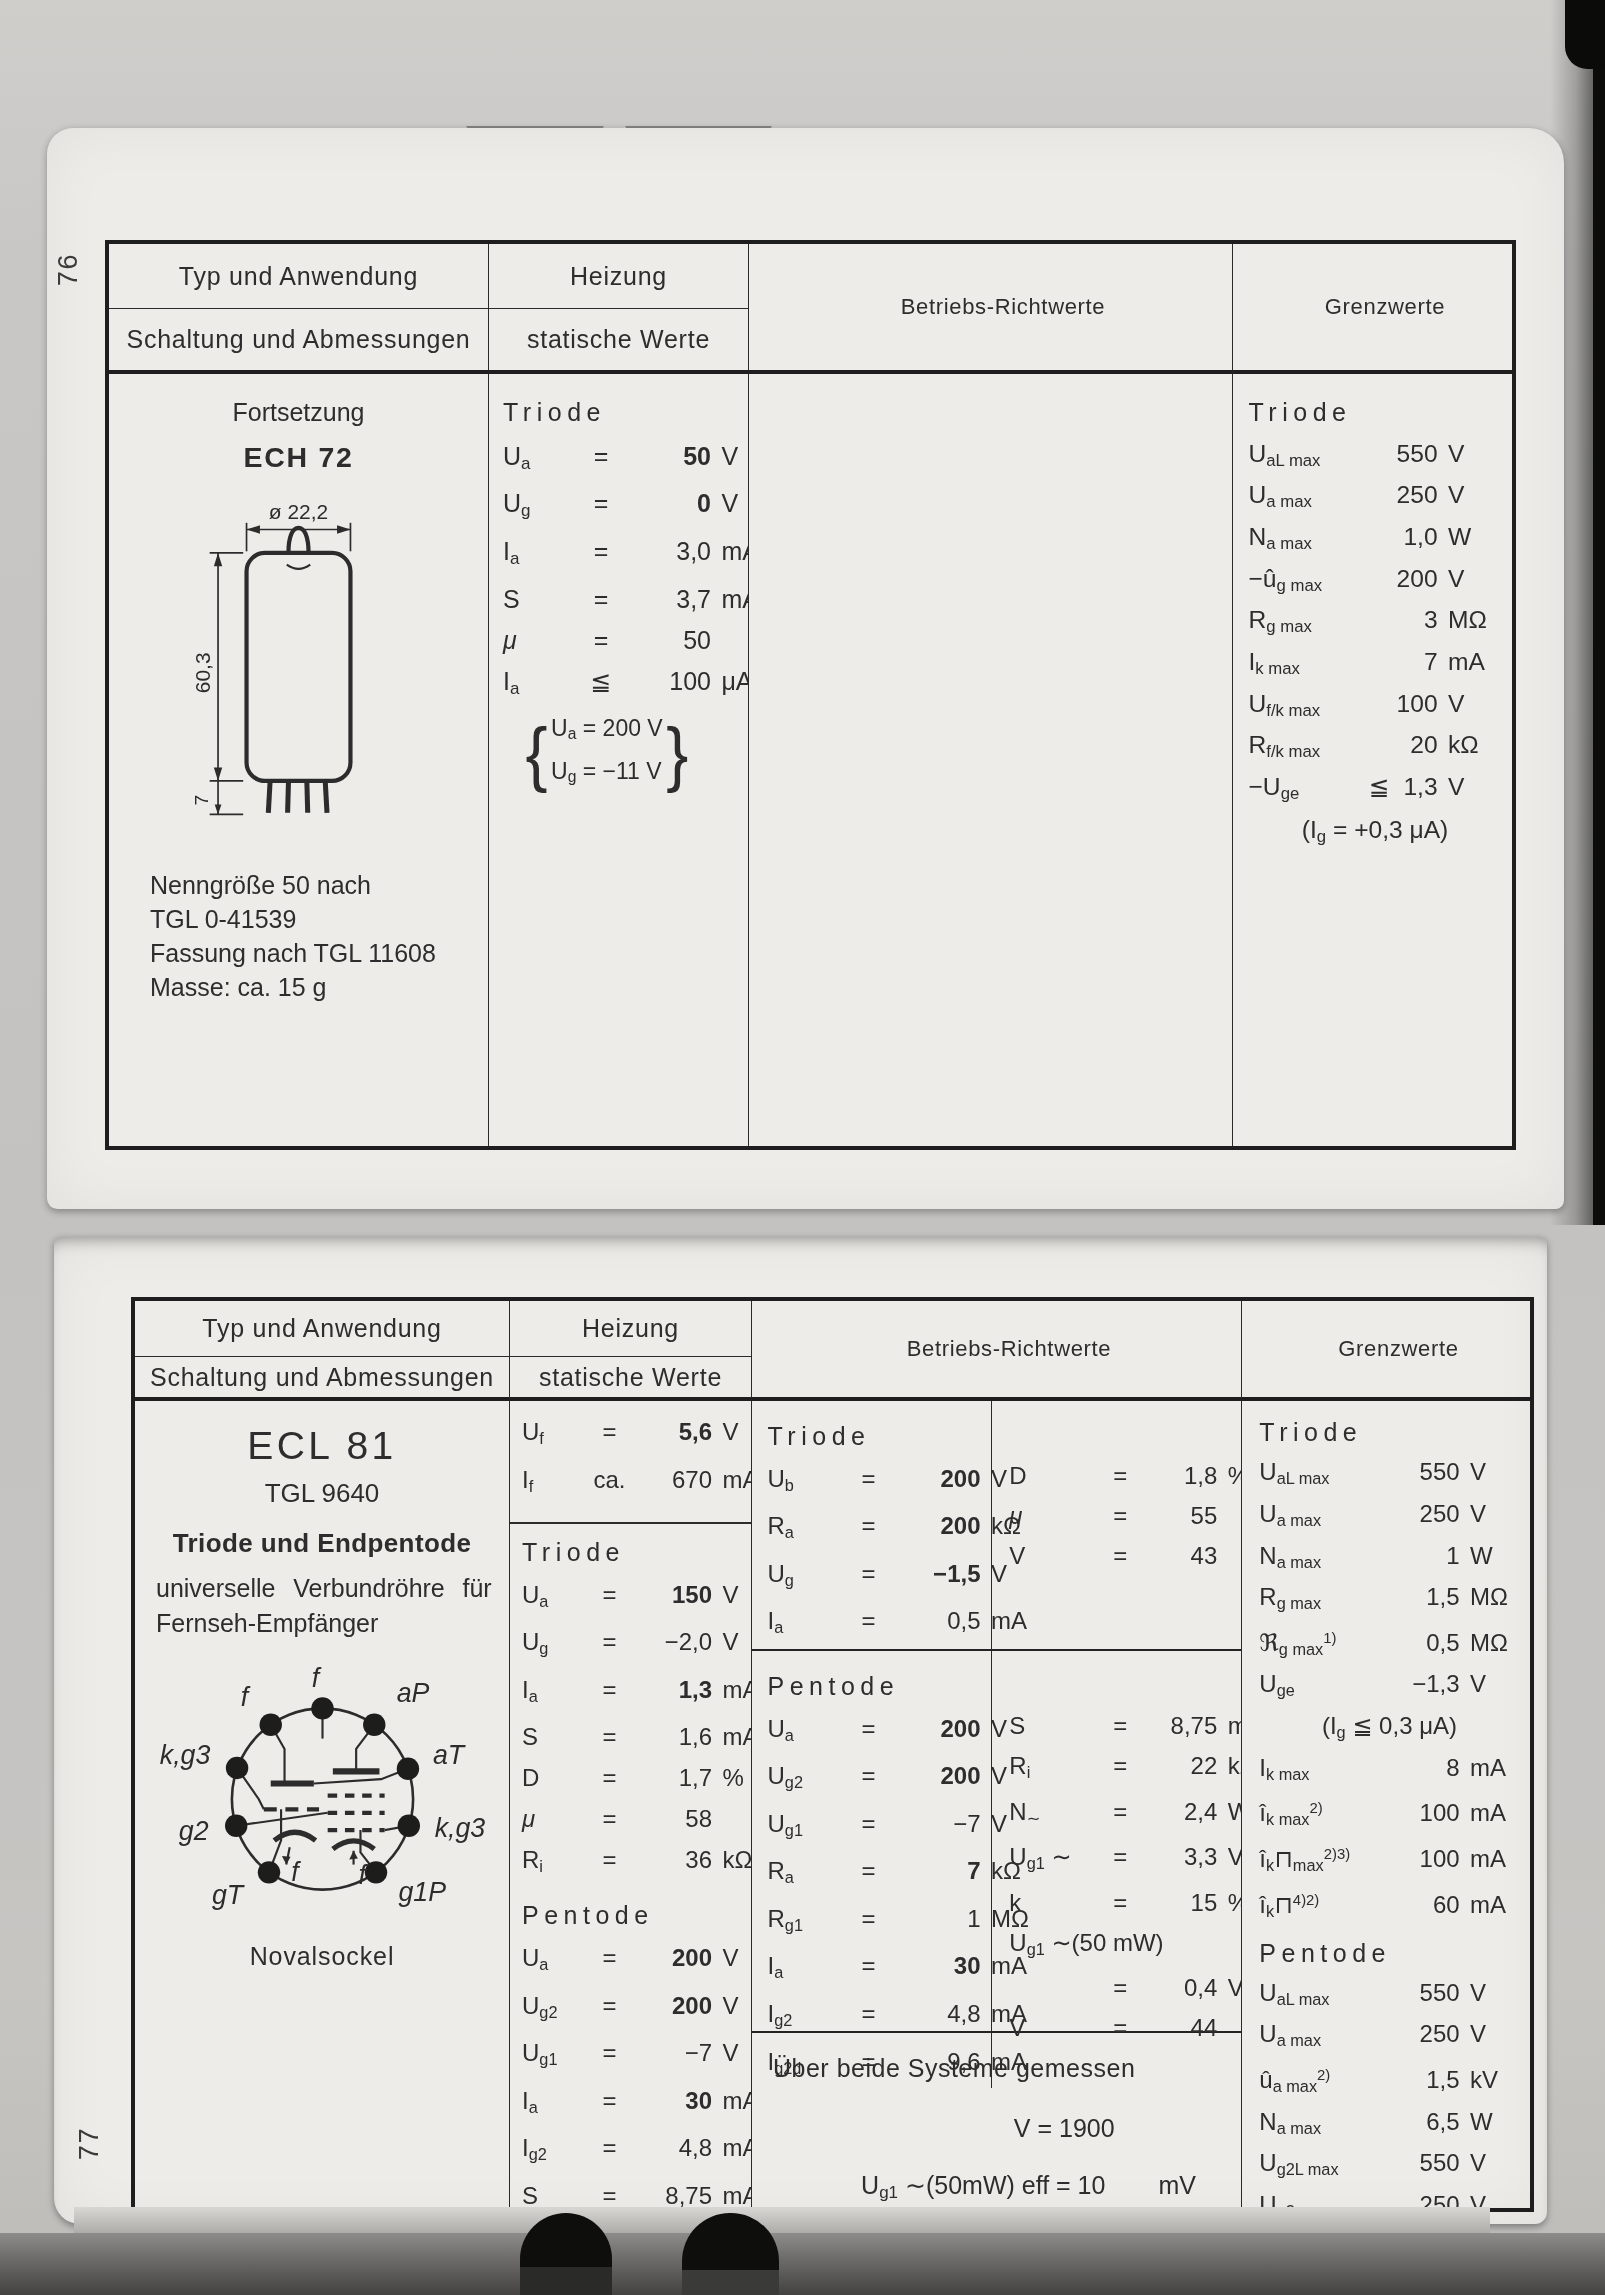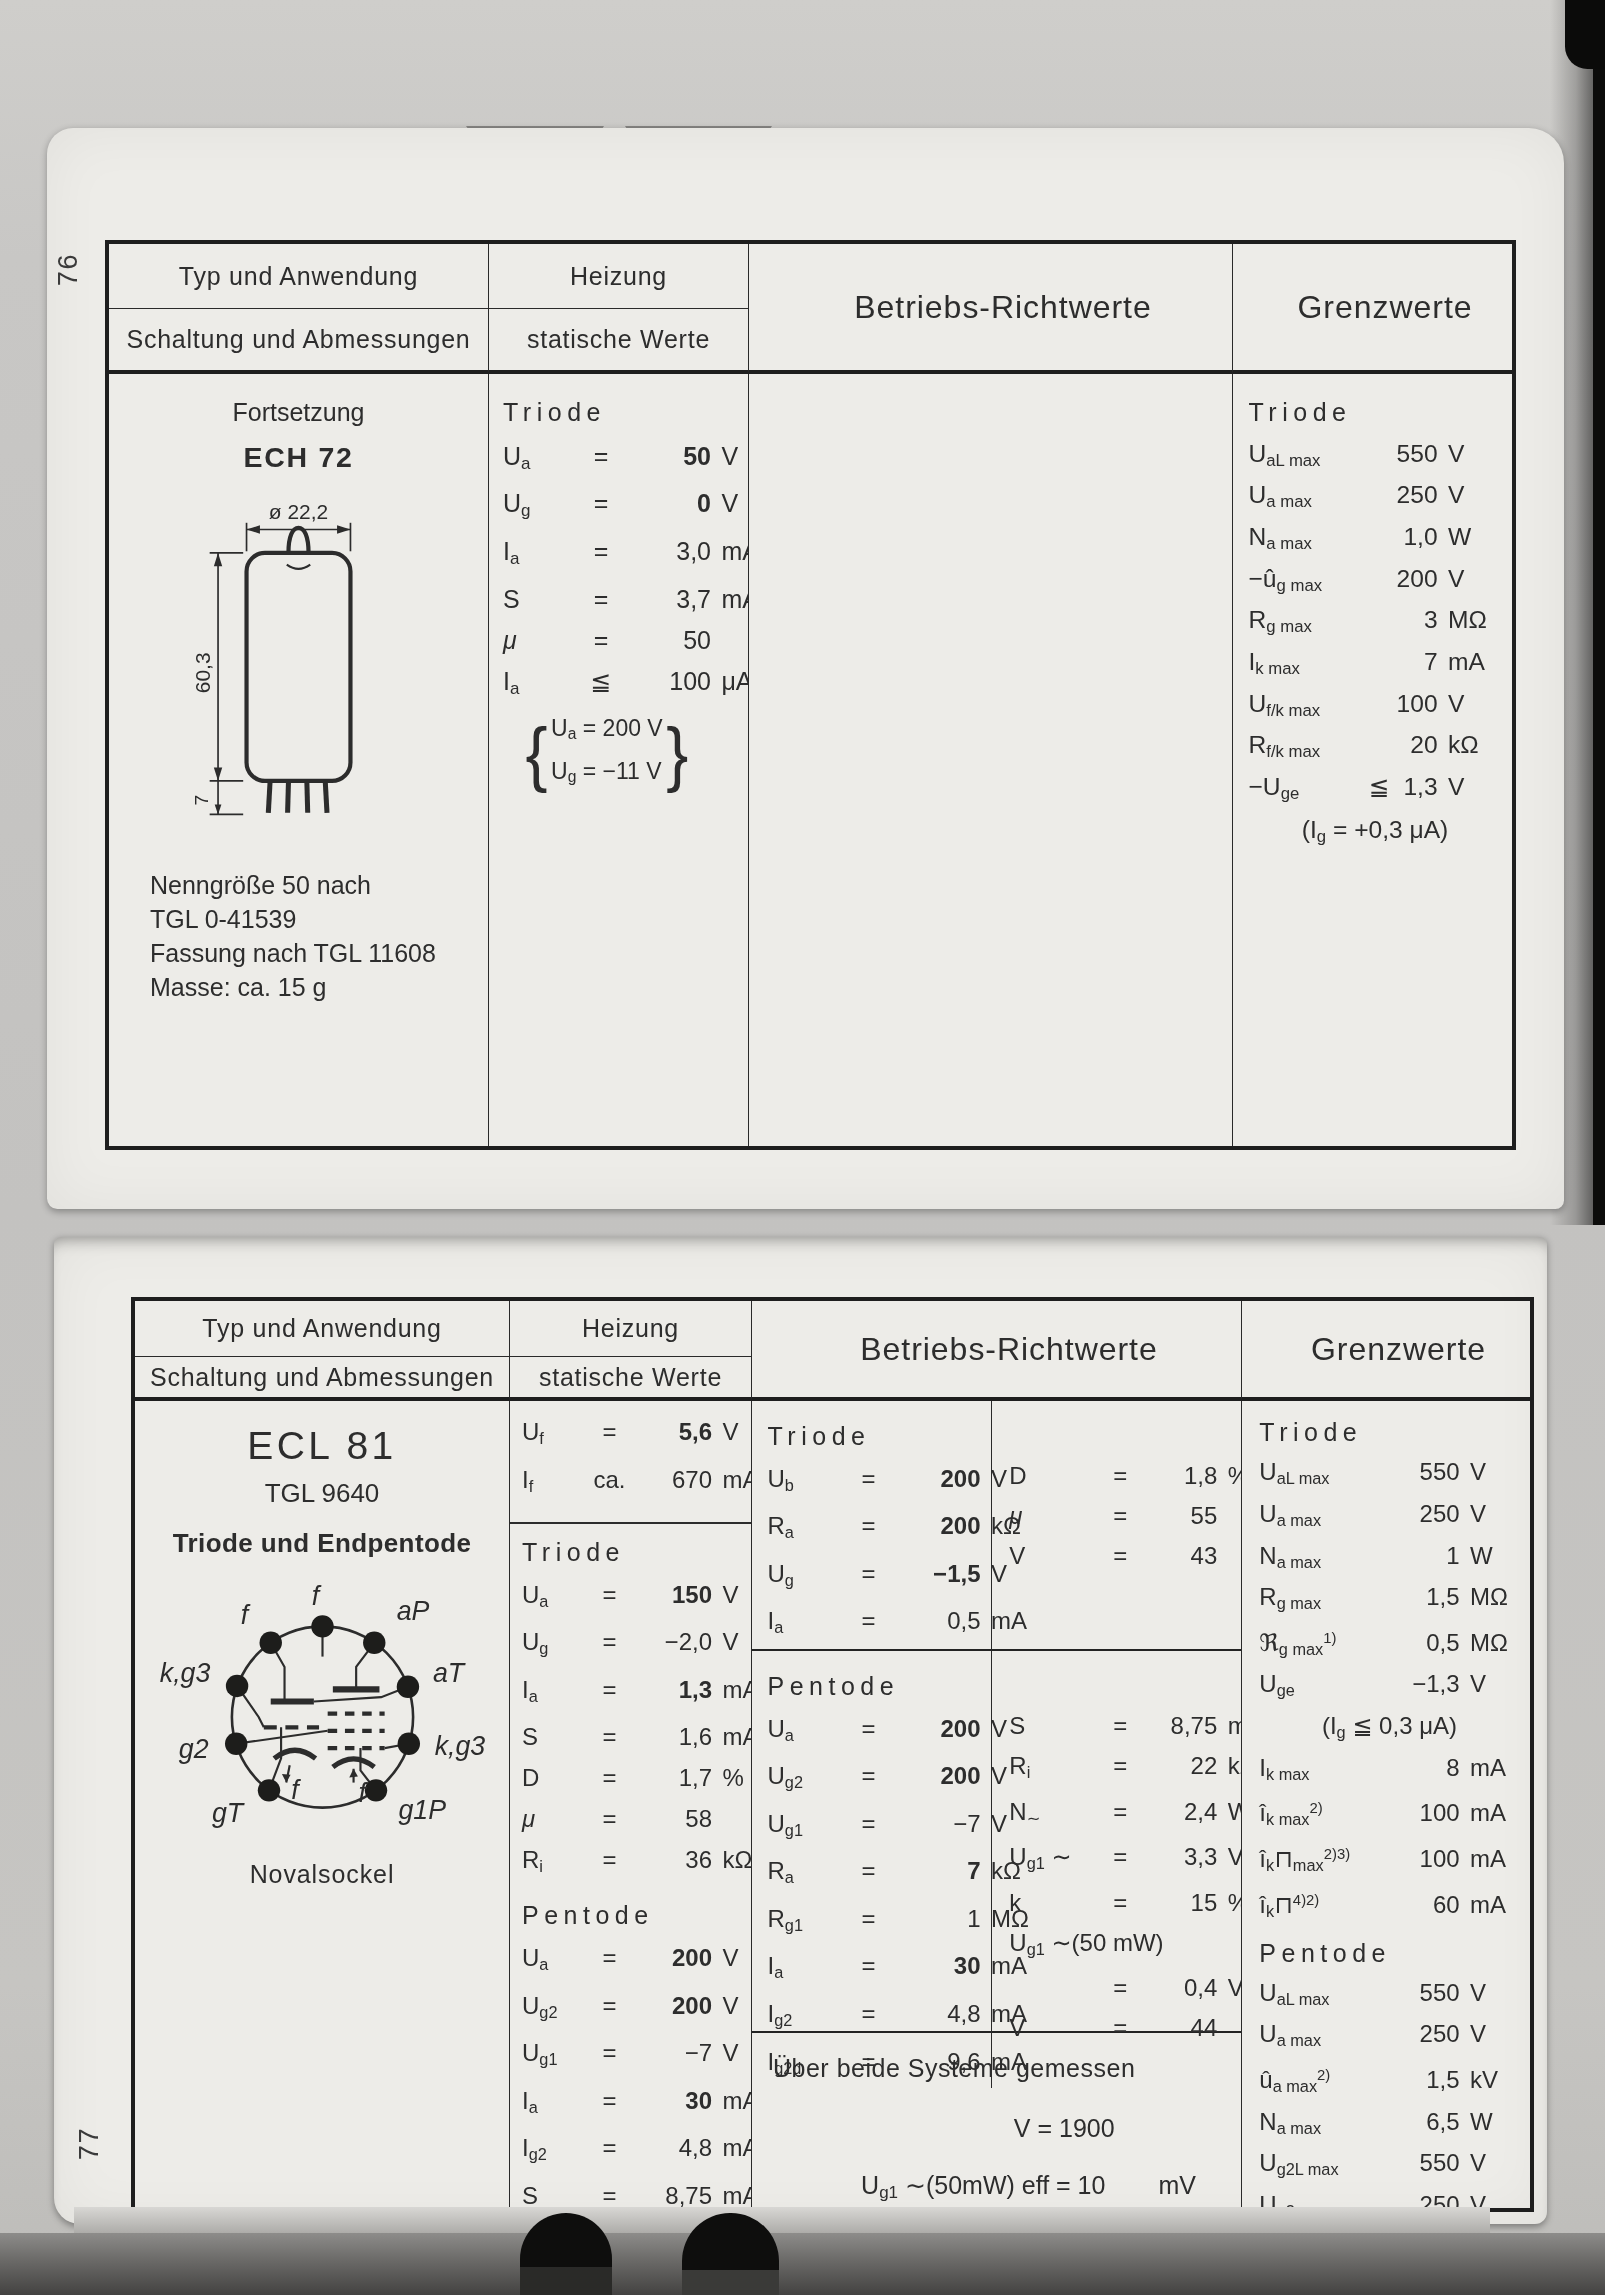--- a/index.html
+++ b/index.html
@@ -35,21 +35,21 @@
   .tbl{position:absolute;border:4.3px solid #1e1e1e;display:grid;}
   .tblA{left:58px;top:112px;width:1403px;height:902px;grid-template-columns:379px 260px 484px 1fr;grid-template-rows:130px 1fr;}
   .tblB{left:77px;top:60px;width:1395px;height:907px;grid-template-columns:374px 242px 490px 1fr;grid-template-rows:100px 1fr;}
   .hc{border-bottom:4.3px solid #1e1e1e;overflow:hidden;}
   .bl{border-left:1.7px solid #2a2a2a;}
   .split{display:grid;}
   .tblA .split{grid-template-rows:64px 1fr;}
   .tblB .split{grid-template-rows:55px 1fr;}
   .h-i{display:flex;align-items:center;justify-content:center;font-size:25px;letter-spacing:.03em;}
   .h-low{border-top:1.7px solid #2a2a2a;}
-  .cen{display:flex;align-items:center;justify-content:center;font-size:32px;letter-spacing:.03em;padding-left:25px;}
+  .cen{display:flex;align-items:center;justify-content:center;font-size:22px;letter-spacing:.03em;padding-left:25px;}
   .bc{overflow:hidden;}
   
   .row{display:grid;align-items:baseline;white-space:nowrap;}
   .lab{text-align:left;}
   .eq{text-align:center;}
   .val{text-align:right;}
   .unit{padding-left:10.4px;text-align:left;}
   .b{font-weight:700;}
   .eqin{margin-right:14px;}
   .sb{font-size:68%;vertical-align:-0.22em;}
@@ -300,20 +300,21 @@
         <div class="h-i">Heizung</div>
         <div class="h-i h-low">statische Werte</div>
       </div>
       <div class="hc bl cen">Betriebs-Richtwerte</div>
       <div class="hc bl cen">Grenzwerte</div>
 
       <div class="bc">
         <div class="e-title">ECL 81</div>
         <div class="e-std">TGL 9640</div>
         <div class="e-bold">Triode und Endpentode</div>
+        <div class="e-desc">universelle Verbundröhre für Fernseh-Empfänger</div>
         <div class="sock-wrap">
           <svg width="321" height="278" viewBox="-26 0 372 300">
             <circle cx="160" cy="150" r="105" fill="none" stroke="#2c2c2c" stroke-width="3"></circle>
 
             <g stroke="#2c2c2c" fill="none">
               <line x1="100" y1="132" x2="150" y2="132" stroke-width="7"></line>
               <line x1="172" y1="118" x2="226" y2="118" stroke-width="7"></line>
               <line x1="92" y1="162" x2="156" y2="162" stroke-width="5" stroke-dasharray="15 10"></line>
               <line x1="166" y1="146" x2="232" y2="146" stroke-width="5" stroke-dasharray="11 9"></line>
               <line x1="166" y1="166" x2="232" y2="166" stroke-width="5" stroke-dasharray="11 9"></line>

